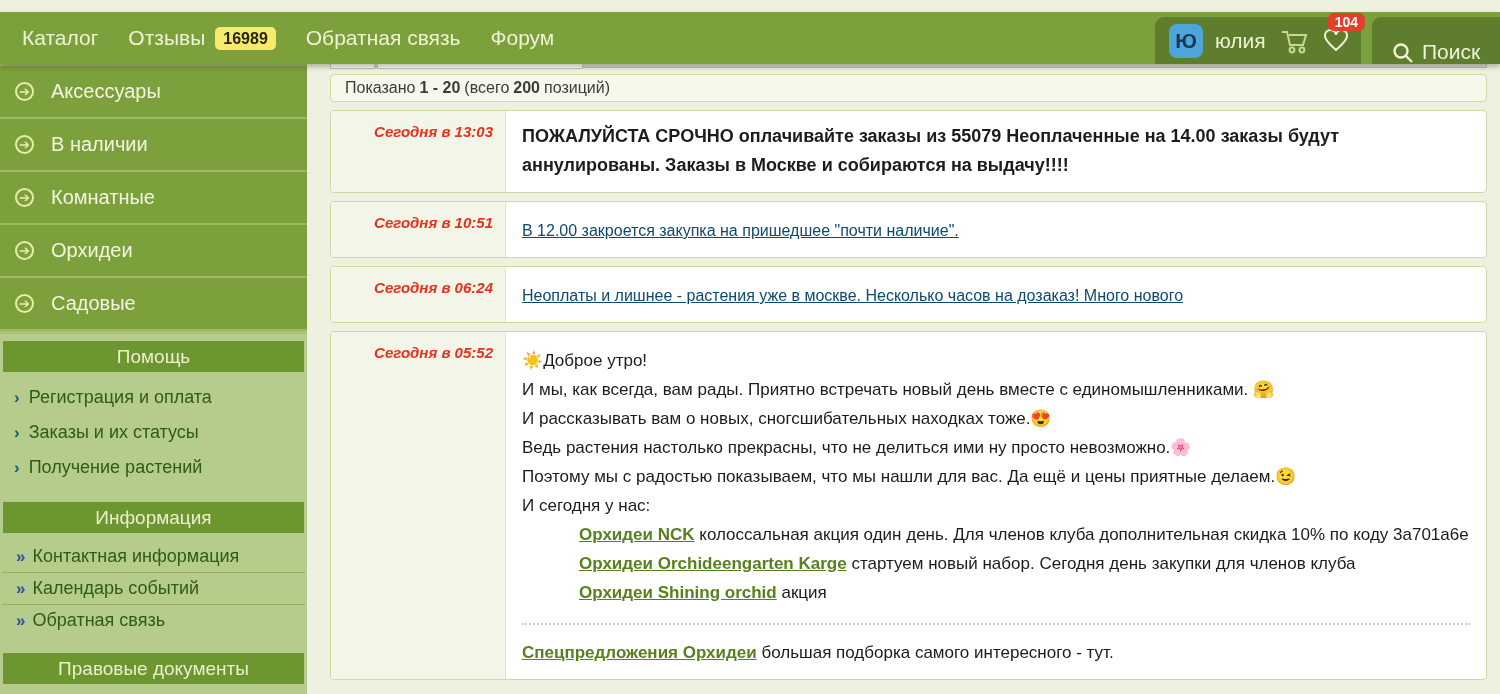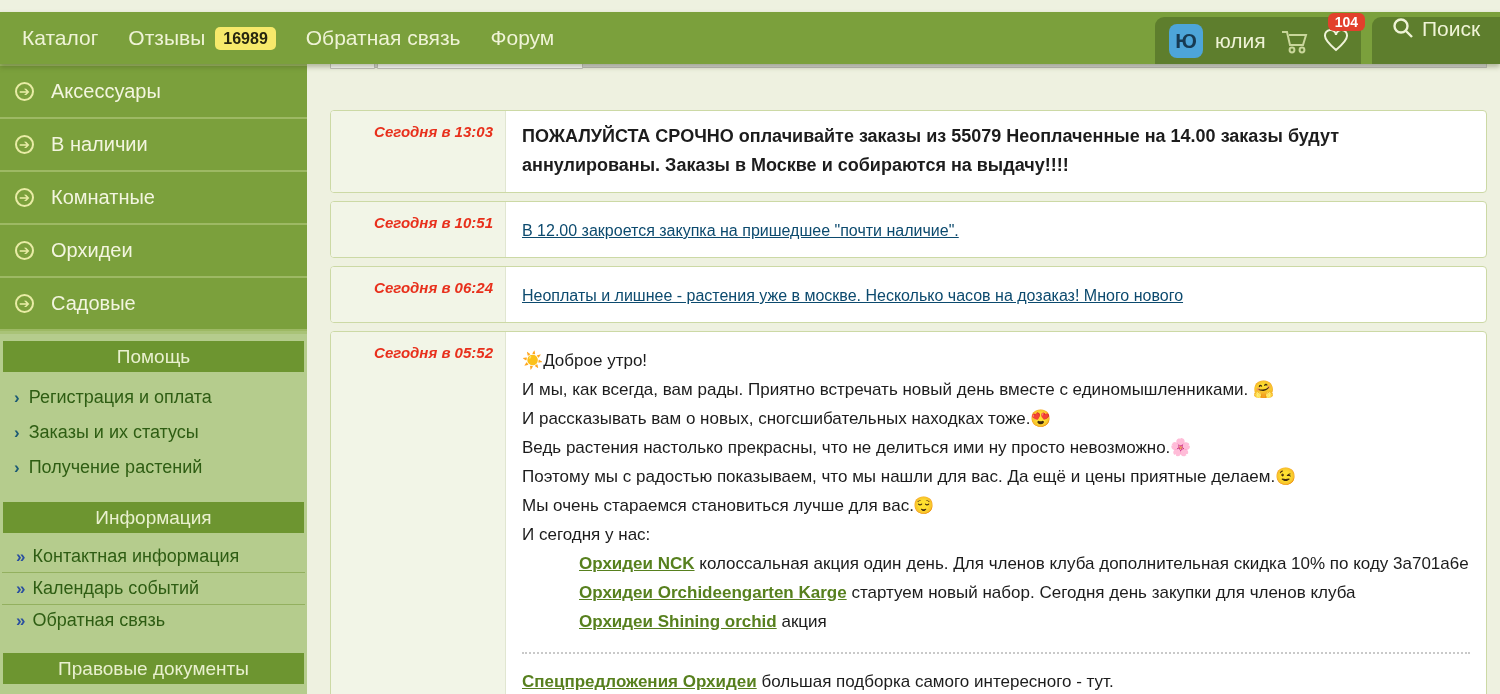--- a/index.html
+++ b/index.html
@@ -16,21 +16,21 @@
   .user-panel { position:absolute; top:5px; bottom:0; right:139px; width:206px;
                 background:#5e7e2d; border-radius:9px 9px 0 0; display:flex; align-items:center;
                 padding:0 16px 0 14px; gap:12px; cursor:pointer; }
   .avatar { width:34px; height:34px; background:#4da5d9; border-radius:8px; color:#173a52;
             font-size:21px; font-weight:bold; display:flex; align-items:center; justify-content:center; flex:none; }
   .user-name { color:#eff3d6; font-size:21px; margin-right:2px; }
   .icon-btn { position:relative; display:flex; align-items:center; }
   .fav-badge { position:absolute; top:-16px; left:6px; background:#e2402c; color:#fff;
                font-size:14px; font-weight:bold; padding:1px 7px; border-radius:6px; }
   .search-panel { position:absolute; top:5px; bottom:0; right:0; width:128px;
-                  background:#5e7e2d; border-radius:9px 0 0 0; display:flex; align-items:flex-start;
+                  background:#5e7e2d; border-radius:9px 0 0 0; display:flex; align-items:flex-end;
                   justify-content:center; gap:8px; color:#eff3d6; font-size:21px; cursor:pointer; }
 
   
   .sidebar { position:absolute; left:0; top:52px; width:307px; height:642px;
              background:#b5cc8d; z-index:5; overflow:hidden; }
   .menu-partial { height:12px; background:#7ba03c; }
   .menu-item { height:53px; background:#7ba03c; border-top:2px solid #9db964;
                display:flex; align-items:center; gap:17px; padding-left:15px;
                color:#f3f5df; font-size:20px; cursor:pointer; }
   .menu-bottom-strip { height:5px; background:#a9c377; border-top:2px solid #9db964; }
@@ -205,20 +205,27 @@
         <div class="tab active">
           <span>Горячие новости</span>
         </div>
         <div class="tab inactive">
           <span class="tab-circle"></span>
           <span>Получение растений</span>
         </div>
       </div>
   </div>
 
+  <div class="summary-box">
+    <span>Показано</span>
+    <b>1 - 20</b>
+    <span>(всего</span>
+    <b>200</b>
+    <span>позиций)</span>
+  </div>
 
   <div class="news" id="news-list">
       <div class="news-item">
         <div class="news-time">Сегодня в 13:03</div>
         <div class="news-body bold"><span>ПОЖАЛУЙСТА СРОЧНО оплачивайте заказы из 55079 Неоплаченные на 14.00 заказы будут аннулированы. Заказы в Москве и собираются на выдачу!!!!</span></div>
       </div>
       <div class="news-item">
         <div class="news-time">Сегодня в 10:51</div>
         <div class="news-body"><a class="news-link">В 12.00 закроется закупка на пришедшее "почти наличие".</a></div>
       </div>
@@ -227,21 +234,20 @@
         <div class="news-body"><a class="news-link">Неоплаты и лишнее - растения уже в москве. Несколько часов на дозаказ! Много нового</a></div>
       </div>
       <div class="news-item">
         <div class="news-time">Сегодня в 05:52</div>
         <div class="news-body">
           <div class="rich-line"><span>☀️Доброе утро!</span></div>
           <div class="rich-line"><span>И мы, как всегда, вам рады. Приятно встречать новый день вместе с единомышленниками. 🤗</span></div>
           <div class="rich-line"><span>И рассказывать вам о новых, сногсшибательных находках тоже.😍</span></div>
           <div class="rich-line"><span>Ведь растения настолько прекрасны, что не делиться ими ну просто невозможно.🌸</span></div>
           <div class="rich-line"><span>Поэтому мы с радостью показываем, что мы нашли для вас. Да ещё и цены приятные делаем.😉</span></div>
-          <div class="rich-line"><span>Мы очень стараемся становиться лучше для вас.😌</span></div>
           <div class="rich-line"><span>И сегодня у нас:</span></div>
           <div class="rich-line indent"><a class="inline-link">Орхидеи NCK</a><span> колоссальная акция один день. Для членов клуба дополнительная скидка 10% по коду 3a701a6e</span></div>
           <div class="rich-line indent"><a class="inline-link">Орхидеи Orchideengarten Karge</a><span> стартуем новый набор. Сегодня день закупки для членов клуба</span></div>
           <div class="rich-line indent"><a class="inline-link">Орхидеи Shining orchid</a><span> акция</span></div>
           <div class="rich-divider"></div>
           <div class="rich-line"><a class="inline-link">Спецпредложения Орхидеи</a><span> большая подборка самого интересного - тут.</span></div>
         </div>
       </div>
     </div>
 </div>

